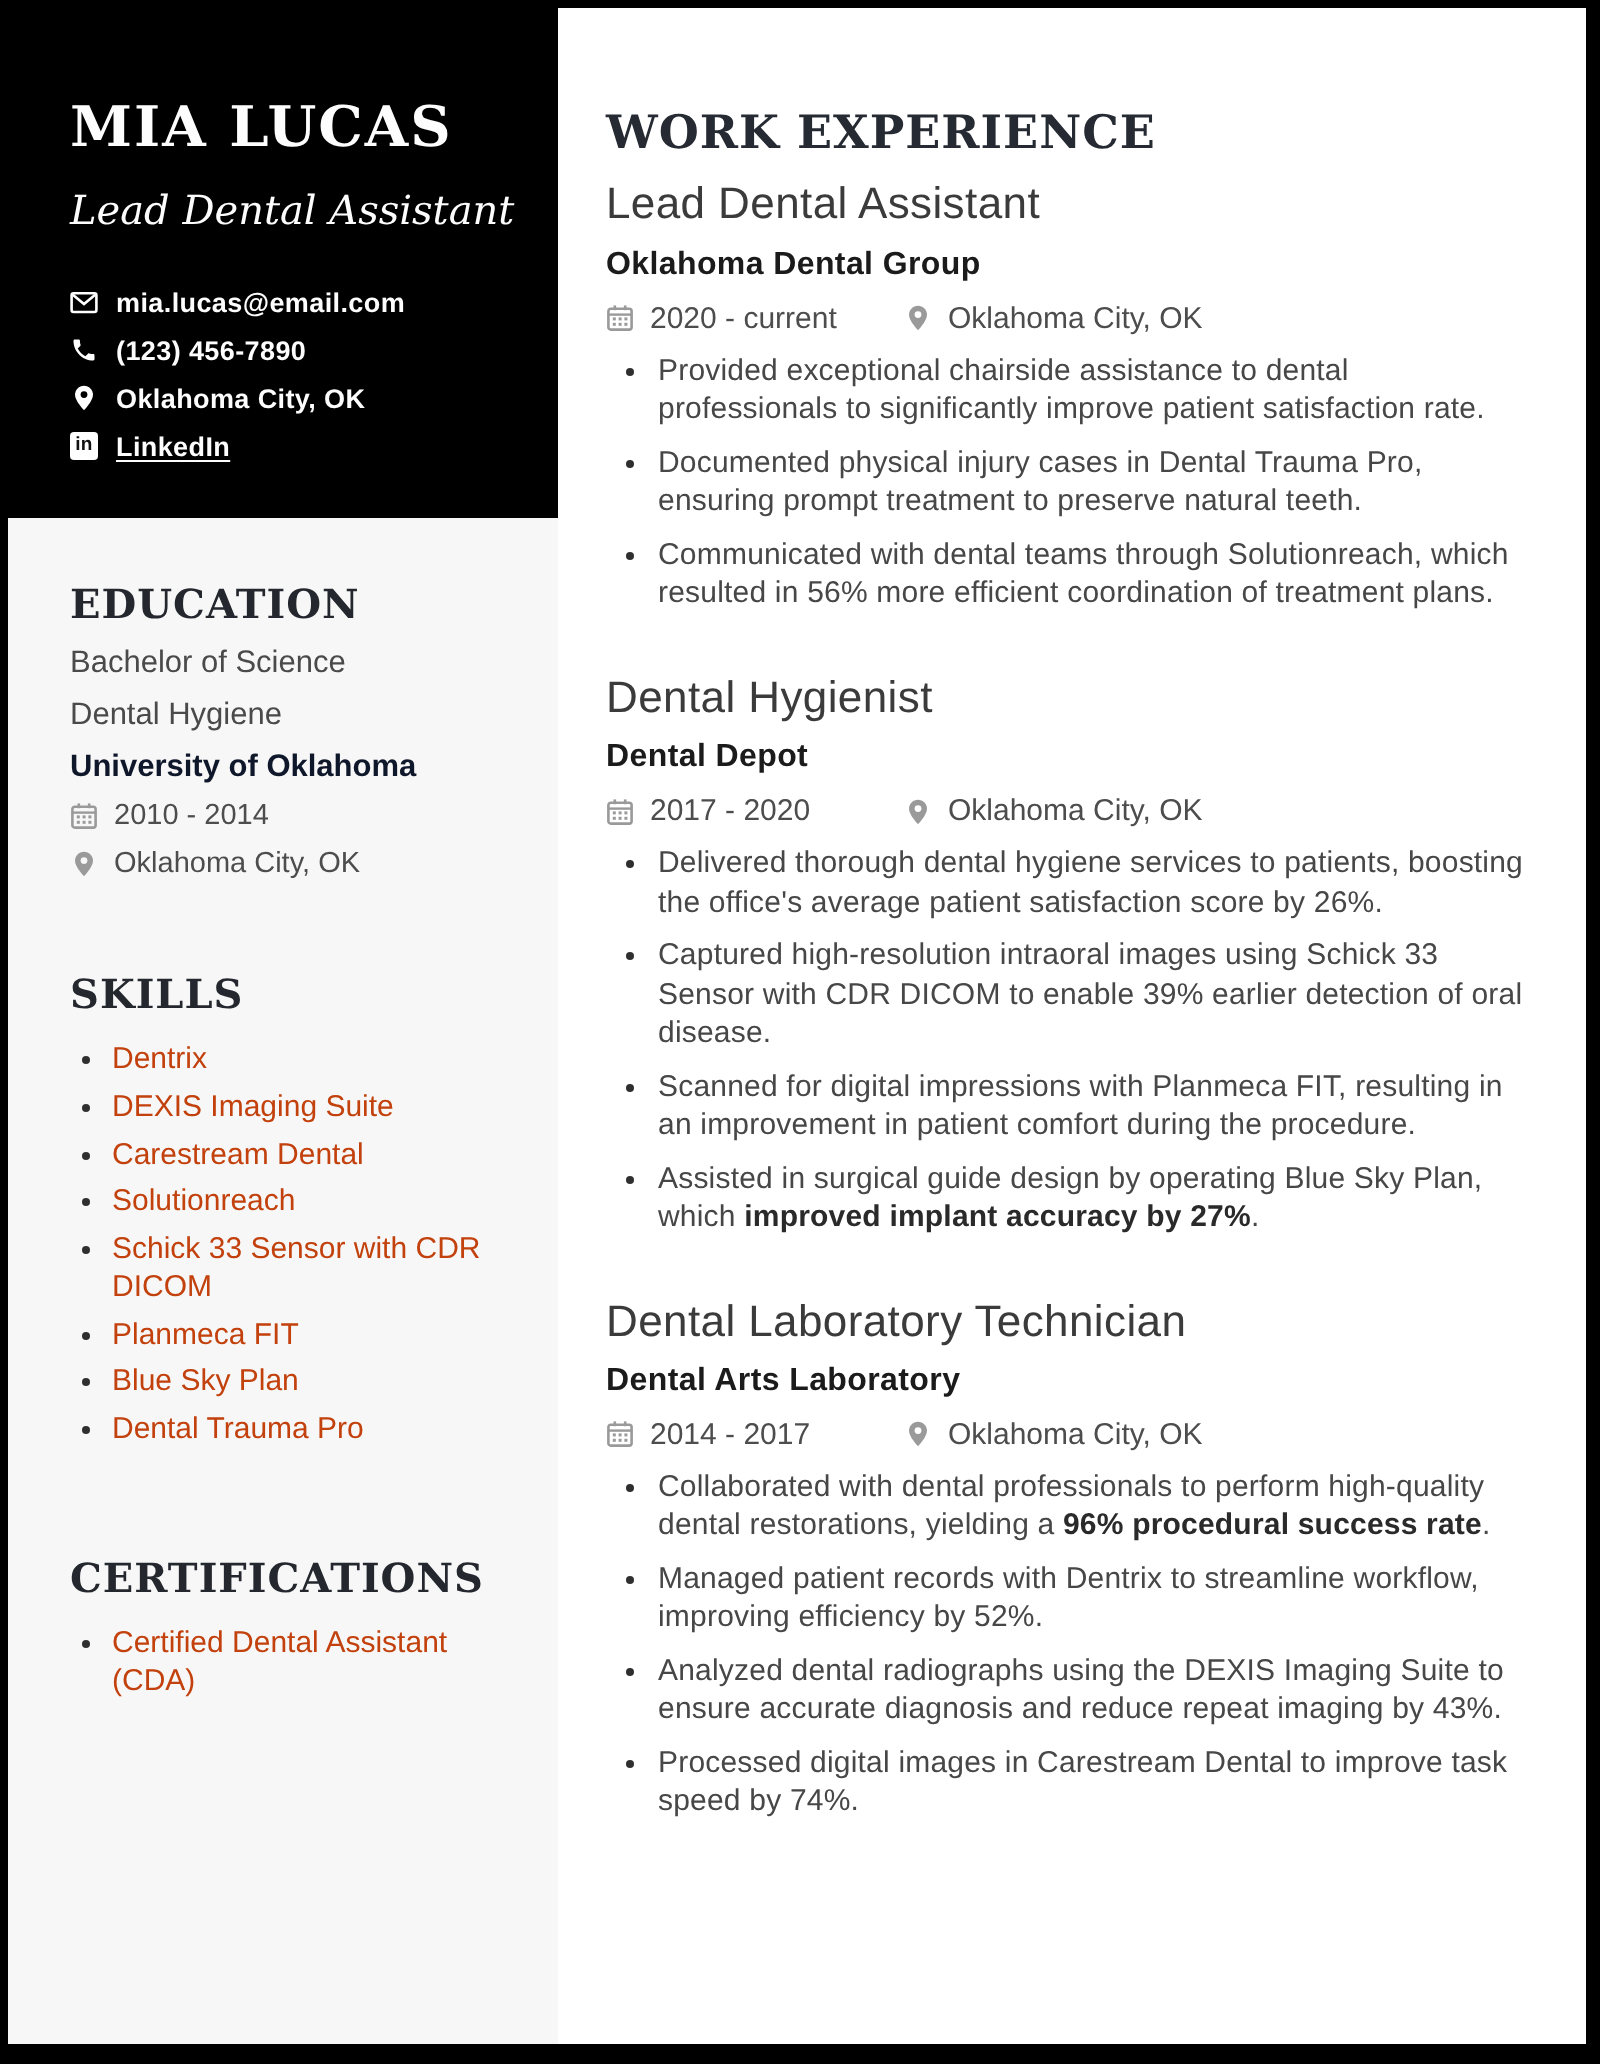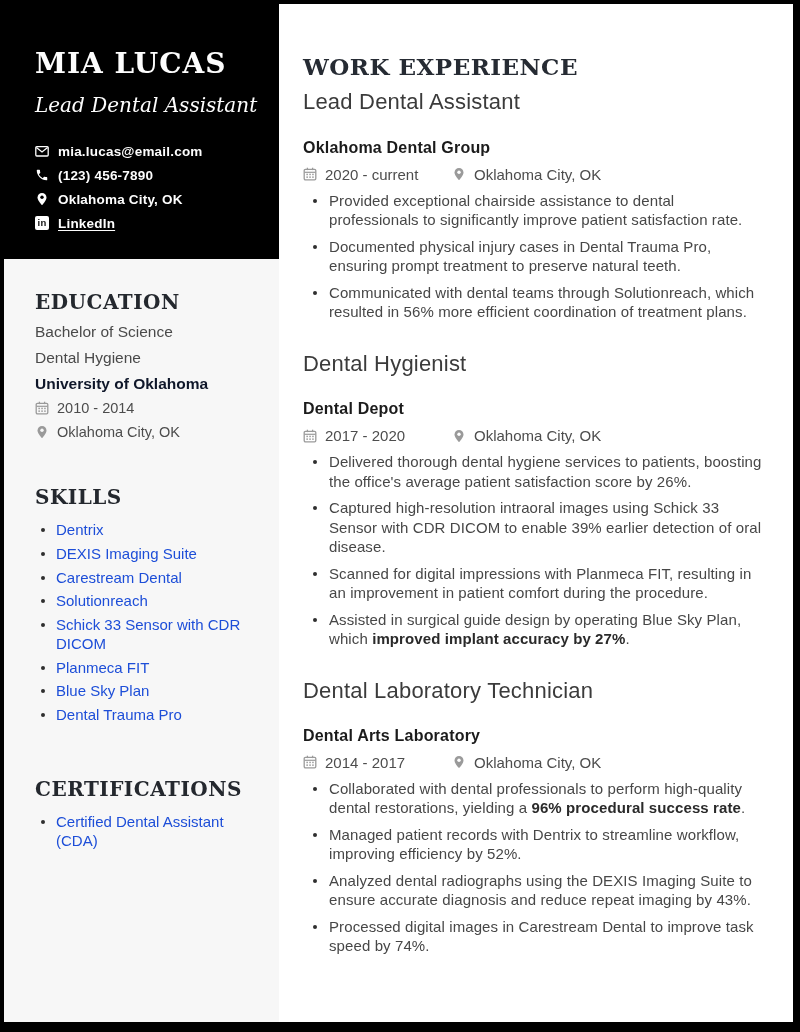--- a/index.html
+++ b/index.html
@@ -44,33 +44,33 @@
   }
   .edu{margin-top:32px;}
   .edu-line{font-size:15.5px;color:#4a4a4a;margin-top:9px;line-height:1.1;}
   .edu-school{font-size:15.5px;font-weight:700;color:#0f172a;margin-top:9px;line-height:1.1;}
   .meta-v{display:flex;align-items:center;gap:8px;font-size:14.5px;color:#4d4d4d;margin-top:8px;}
   .gray-icn{color:#9a9a9a;--pinhole:#f7f7f7;flex:none;display:grid;place-items:center;width:14px;height:14px;}
 
   .skills{margin-top:46px;}
   .certs{margin-top:48px;}
   .side-list{margin:12px 0 0 0;padding:0 0 0 6px;list-style:none;}
-  .side-list li{display:flex;gap:11px;font-size:15px;color:#1d4ed8;line-height:1.25;margin-bottom:5px;}
+  .side-list li{display:flex;gap:11px;font-size:15px;color:#c2410c;line-height:1.25;margin-bottom:5px;}
   .dot{width:4px;height:4px;border-radius:50%;background:#2f2f2f;margin-top:7px;flex:none;}
 
   
   .main{flex:1;box-sizing:border-box;padding:50px 26px 0 24px;background:#fff;}
   .main-h{
     font-family:"DejaVu Serif","Liberation Serif",serif;
     font-weight:700;font-size:23px;color:#262b33;letter-spacing:.5px;line-height:1.1;
   }
   .job{margin-top:10px;}
   .job + .job{margin-top:29px;}
   .job-title{font-size:22px;color:#3b3b3b;line-height:1.2;letter-spacing:.2px;}
-  .company{font-size:16px;font-weight:700;color:#1b1b1b;margin-top:23px;letter-spacing:.2px;}
+  .company{font-size:16px;font-weight:700;color:#1b1b1b;margin-top:8px;letter-spacing:.2px;}
   .meta-row{display:flex;align-items:center;margin-top:9px;font-size:15px;color:#4d4d4d;}
   .meta-date{display:flex;align-items:center;gap:8px;width:149px;flex:none;}
   .meta-loc{display:flex;align-items:center;gap:8px;}
   .meta-row .gray-icn{--pinhole:#fff;}
   .bullets{margin:8px 0 0 0;padding:0 0 0 10px;list-style:none;}
   .bullets li{display:flex;gap:12px;margin-bottom:7px;}
   .bt{font-size:15px;color:#474747;line-height:19.5px;letter-spacing:.1px;}
   .bt .b{font-weight:700;color:#2a2a2a;}
   .bullets .dot{margin-top:8px;}
 </style>

